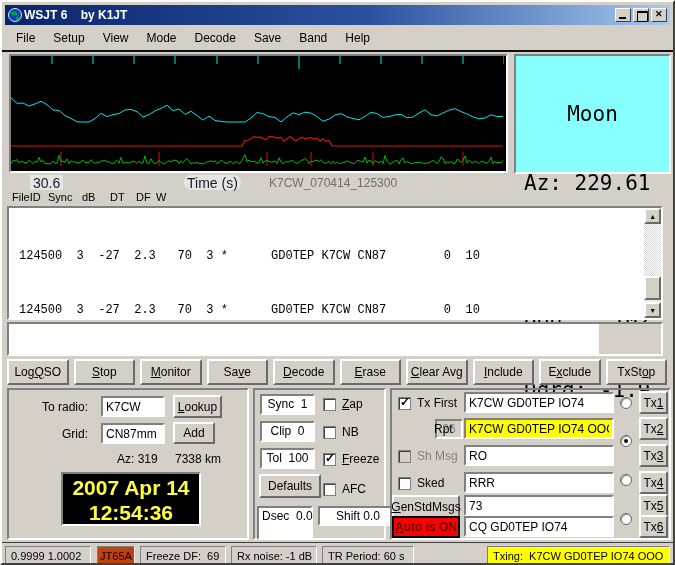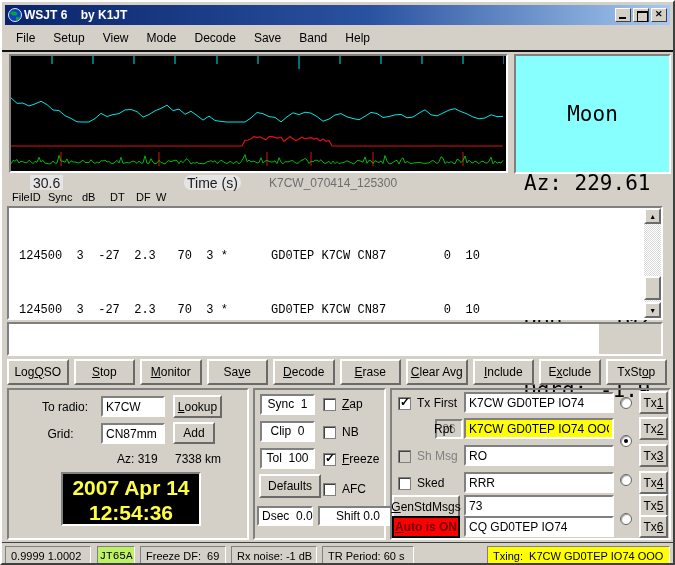--- a/index.html
+++ b/index.html
@@ -92,21 +92,21 @@
   .clock { background:#000; border:2px solid; border-color:#808080 #fff #fff #808080;
            color:#ffff42; text-align:center; font-size:21px; font-weight:bold; line-height:25px; padding-top:1px; }
 
   .autobtn { background:#ff0000; border:2px solid #000; color:#6b0000; font-weight:bold; font-size:12px;
              display:flex; align-items:center; justify-content:center; }
 
   
   .statusbar { left:0; top:540px; width:675px; height:25px; border-top:1px solid #404040; background:#d4d0c8; }
   .panel { position:absolute; top:3px; height:19px; border:1px solid; border-color:#808080 #fff #fff #808080;
            font-size:11px; display:flex; align-items:center; padding:0 5px; white-space:pre; color:#000; }
-  .panel.cyan { background:#bef264;font-family:Liberation Mono, monospace; }
+  .panel.cyan { background:#c2410c; }
   .panel.yellow { background:#ffff00; }
 
   u { text-decoration:underline; }
 </style>
 </head>
 <body>
 
 <div id="window">
 
   <div class="abs titlebar">
@@ -219,41 +219,41 @@
     <div class="btn">TxSt<u>o</u>p</div>
   </div>
 
   <div class="abs groupbox" style="left:5px; top:386px; width:242px; height:152px;">
     <div class="abs lab" style="left:24px; top:10px; width:55px; text-align:right;">To radio:</div>
     <div class="abs" style="left:92px; top:6px; width:64px; height:21px;">
       <input class="entry" value="K7CW" style="">
     </div>
     <div class="abs btn" style="left:164px; top:5px; width:49px; height:23px;"><u>L</u>ookup</div>
 
-    <div class="abs lab" style="left:24px; top:37px; width:55px; text-align:center;">Grid:</div>
+    <div class="abs lab" style="left:24px; top:37px; width:55px; text-align:right;">Grid:</div>
     <div class="abs" style="left:92px; top:33px; width:64px; height:21px;">
       <input class="entry" value="CN87mm" style="">
     </div>
     <div class="abs btn" style="left:164px; top:32px; width:42px; height:22px;">Add</div>
 
     <div class="abs lab" style="left:108px; top:62px;">Az: 319</div>
     <div class="abs lab" style="left:166px; top:62px;">7338 km</div>
 
     <div class="abs clock" style="left:52px; top:82px; width:140px; height:54px;">
       <div>2007 Apr 14</div>
       <div>12:54:36</div>
     </div>
   </div>
 
   <div class="abs groupbox" style="left:251px; top:386px; width:133px; height:152px;">
     <div class="abs entry center pre" style="left:5px; top:4px; width:55px; height:21px; line-height:17px;">Sync  1</div>
     <div class="abs entry center pre" style="left:5px; top:31px; width:55px; height:21px; line-height:17px;">Clip  0</div>
     <div class="abs entry center pre" style="left:5px; top:58px; width:55px; height:21px; line-height:17px;">Tol  100</div>
     <div class="abs btn" style="left:4px; top:84px; width:62px; height:24px;">Defaults</div>
-    <div class="abs entry center pre" style="left:2px; top:116px; width:56px; height:20px; line-height:16px;">Dsec  0.0</div>
+    <div class="abs entry center pre" style="left:2px; top:116px; width:56px; height:34px; line-height:16px;">Dsec  0.0</div>
     <div class="abs entry center pre" style="left:63px; top:116px; width:80px; height:20px; line-height:16px;">Shift 0.0</div>
 
     <div class="abs cbrow" style="left:68px; top:7px;">
       <div class="cb"></div>
       <span><u>Z</u>ap</span>
     </div>
     <div class="abs cbrow" style="left:68px; top:35px;">
       <div class="cb"></div>
       <span>NB</span>
     </div>

